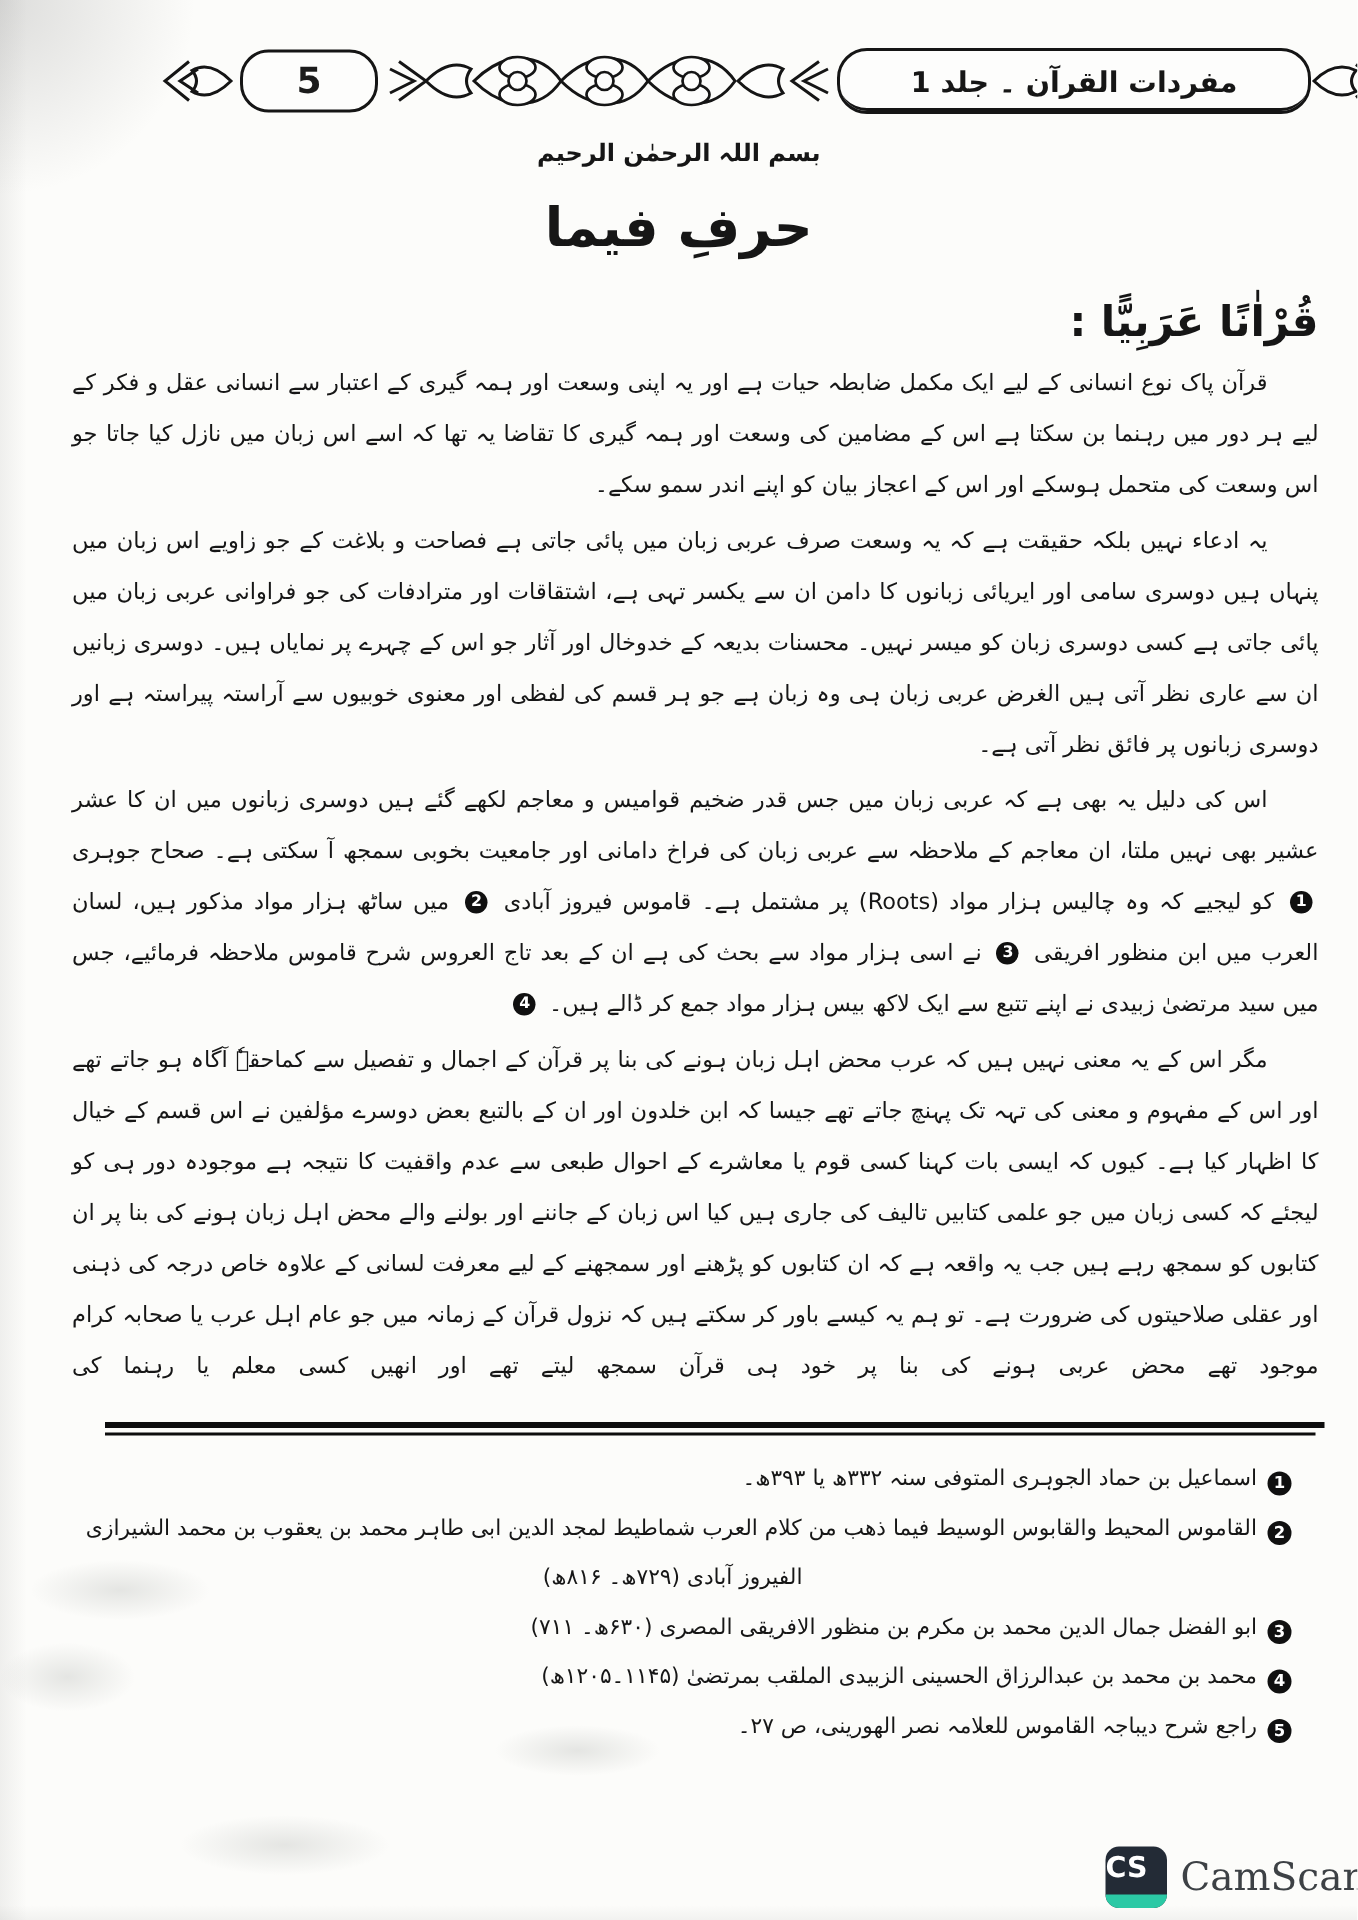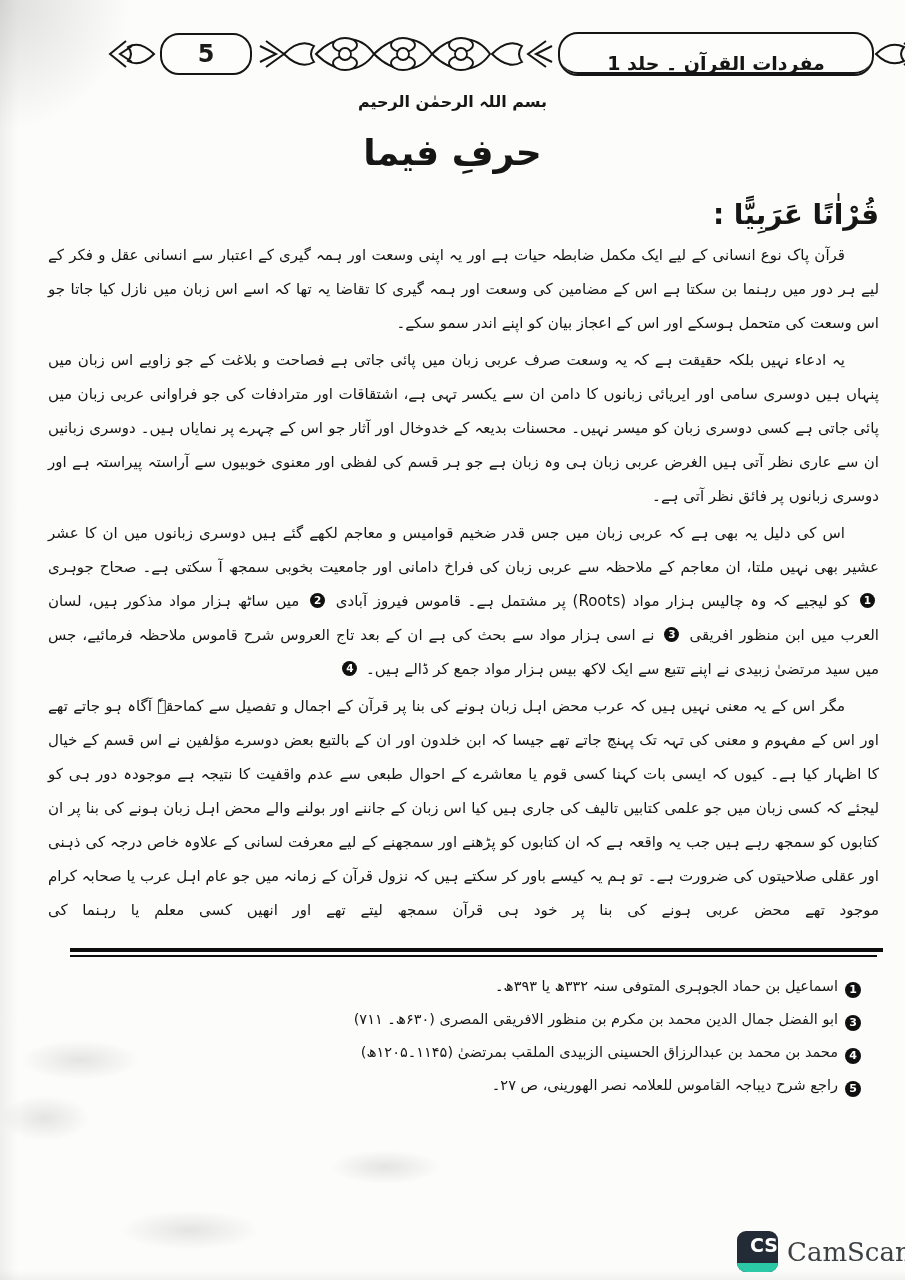--- a/index.html
+++ b/index.html
@@ -22,21 +22,21 @@
   .orn{flex:0 0 auto;display:block;}
   .num-badge{
     flex:0 0 auto;width:88px;height:38px;border:2.5px solid #151515;border-radius:19px;
     display:flex;align-items:center;justify-content:center;background:#fdfdfc;
     font-size:24px;font-weight:bold;color:#1b1b1b;margin:0 2px;
   }
   .chain{flex:0 0 auto;margin:0 2px;}
   .title-badge{
     flex:0 0 auto;width:312px;height:40px;border:2px solid #151515;border-radius:20px;
     box-shadow:inset 0 -4px 0 -2px #151515;
-    display:flex;align-items:flex-end;justify-content:center;background:#fdfdfc;
+    display:flex;align-items:center;justify-content:center;background:#fdfdfc;
     font-size:19px;font-weight:bold;direction:rtl;
   }
   
   .bismillah{position:absolute;top:92px;left:0;width:100%;text-align:center;
     font-size:16px;font-weight:bold;direction:rtl;}
   .page-title{position:absolute;top:132px;left:0;width:100%;text-align:center;
     font-size:36px;font-weight:bold;letter-spacing:1px;direction:rtl;}
   .section-heading{position:absolute;top:198px;right:26px;
     font-size:28px;font-weight:bold;direction:rtl;}
   
@@ -53,21 +53,21 @@
   .fn-sep .bar2{height:2px;background:#0d0d0d;margin-top:3px;margin-right:6px;}
   .footnotes{position:absolute;right:40px;left:52px;direction:rtl;
     font-size:14.5px;line-height:33px;}
   .footnote{margin:0;}
   .footnote .fnmark{width:16px;height:16px;line-height:16px;font-size:11px;vertical-align:-2px;margin-left:7px;}
   .fn-cont{padding-right:330px;}
   
   .watermark{position:absolute;left:737px;top:1231px;display:flex;align-items:center;}
   .cs-badge{position:relative;width:41px;height:41px;border-radius:9px;overflow:hidden;
     background:#232b36;flex:0 0 auto;}
-  .cs-badge .cs-txt{position:absolute;top:3px;left:0;width:100%;text-align:right;
+  .cs-badge .cs-txt{position:absolute;top:3px;left:0;width:100%;text-align:left;
     color:#ffffff;font-weight:bold;font-size:19px;font-family:"DejaVu Sans",sans-serif;}
   .cs-badge .cs-strip{position:absolute;bottom:0;left:0;width:100%;height:9px;background:#2bc9a5;}
   .cs-label{font-family:"DejaVu Serif",serif;font-size:26px;color:#3d4145;margin-left:9px;}
 </style>
 </head>
 <body>
 
 <div class="page">
   <div class="scan-shade"></div>
 
@@ -122,20 +122,24 @@
 
   <div class="fn-sep" id="fnsep" style="top: 948px;">
     <div class="bar1"></div>
     <div class="bar2"></div>
   </div>
   <div class="footnotes" id="fnlist" style="top: 970px;">
       <div class="footnote">
         <div><span class="fnmark">1</span>اسماعیل بن حماد الجوہری المتوفی سنہ ۳۳۲ھ یا ۳۹۳ھ۔</div>
       </div>
       <div class="footnote">
+        <div><span class="fnmark">2</span>القاموس المحیط والقابوس الوسیط فیما ذھب من کلام العرب شماطیط لمجد الدین ابی طاہر محمد بن یعقوب بن محمد الشیرازی</div>
+        <div class="fn-cont">الفیروز آبادی (۷۲۹ھ۔ ۸۱۶ھ)</div>
+      </div>
+      <div class="footnote">
         <div><span class="fnmark">3</span>ابو الفضل جمال الدین محمد بن مکرم بن منظور الافریقی المصری (۶۳۰ھ۔ ۷۱۱)</div>
       </div>
       <div class="footnote">
         <div><span class="fnmark">4</span>محمد بن محمد بن عبدالرزاق الحسینی الزبیدی الملقب بمرتضیٰ (۱۱۴۵۔۱۲۰۵ھ)</div>
       </div>
       <div class="footnote">
         <div><span class="fnmark">5</span>راجع شرح دیباجہ القاموس للعلامہ نصر الھورینی، ص ۲۷۔</div>
       </div>
     </div>
 

